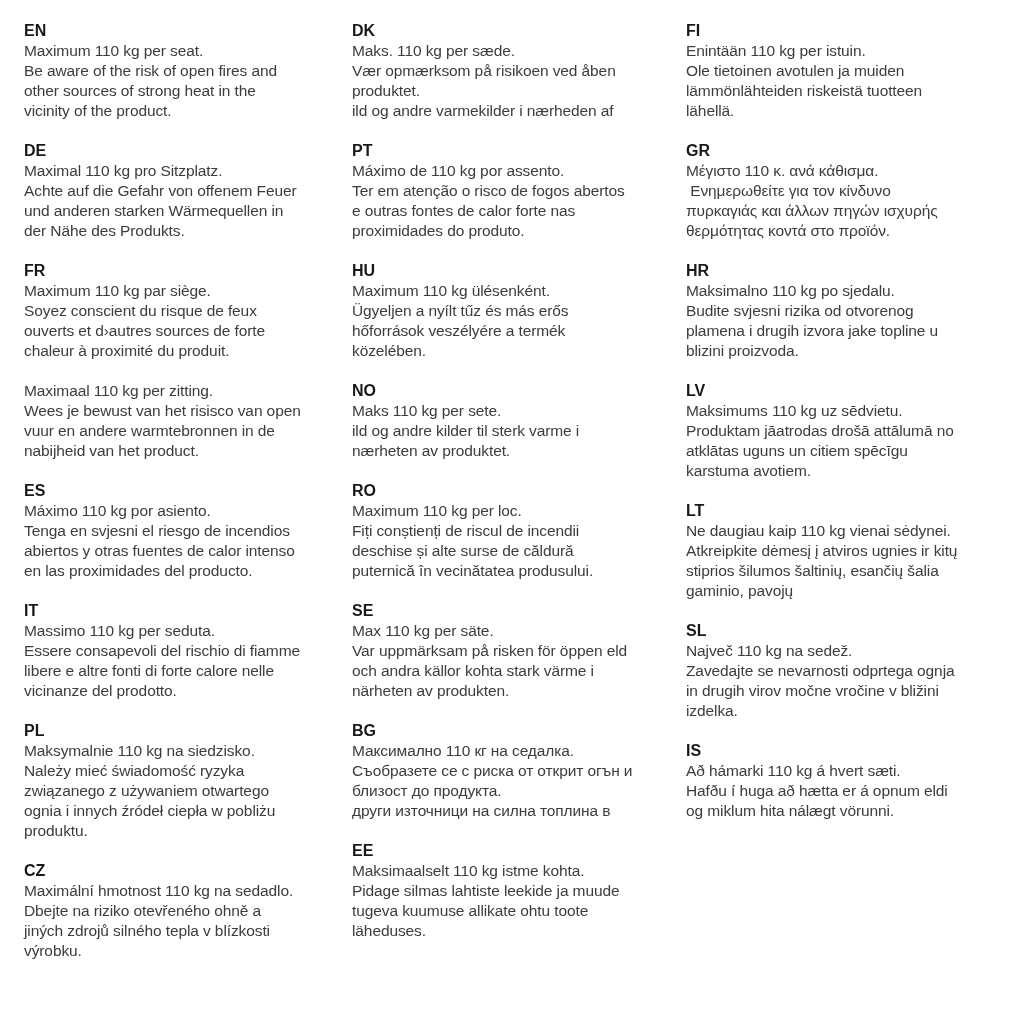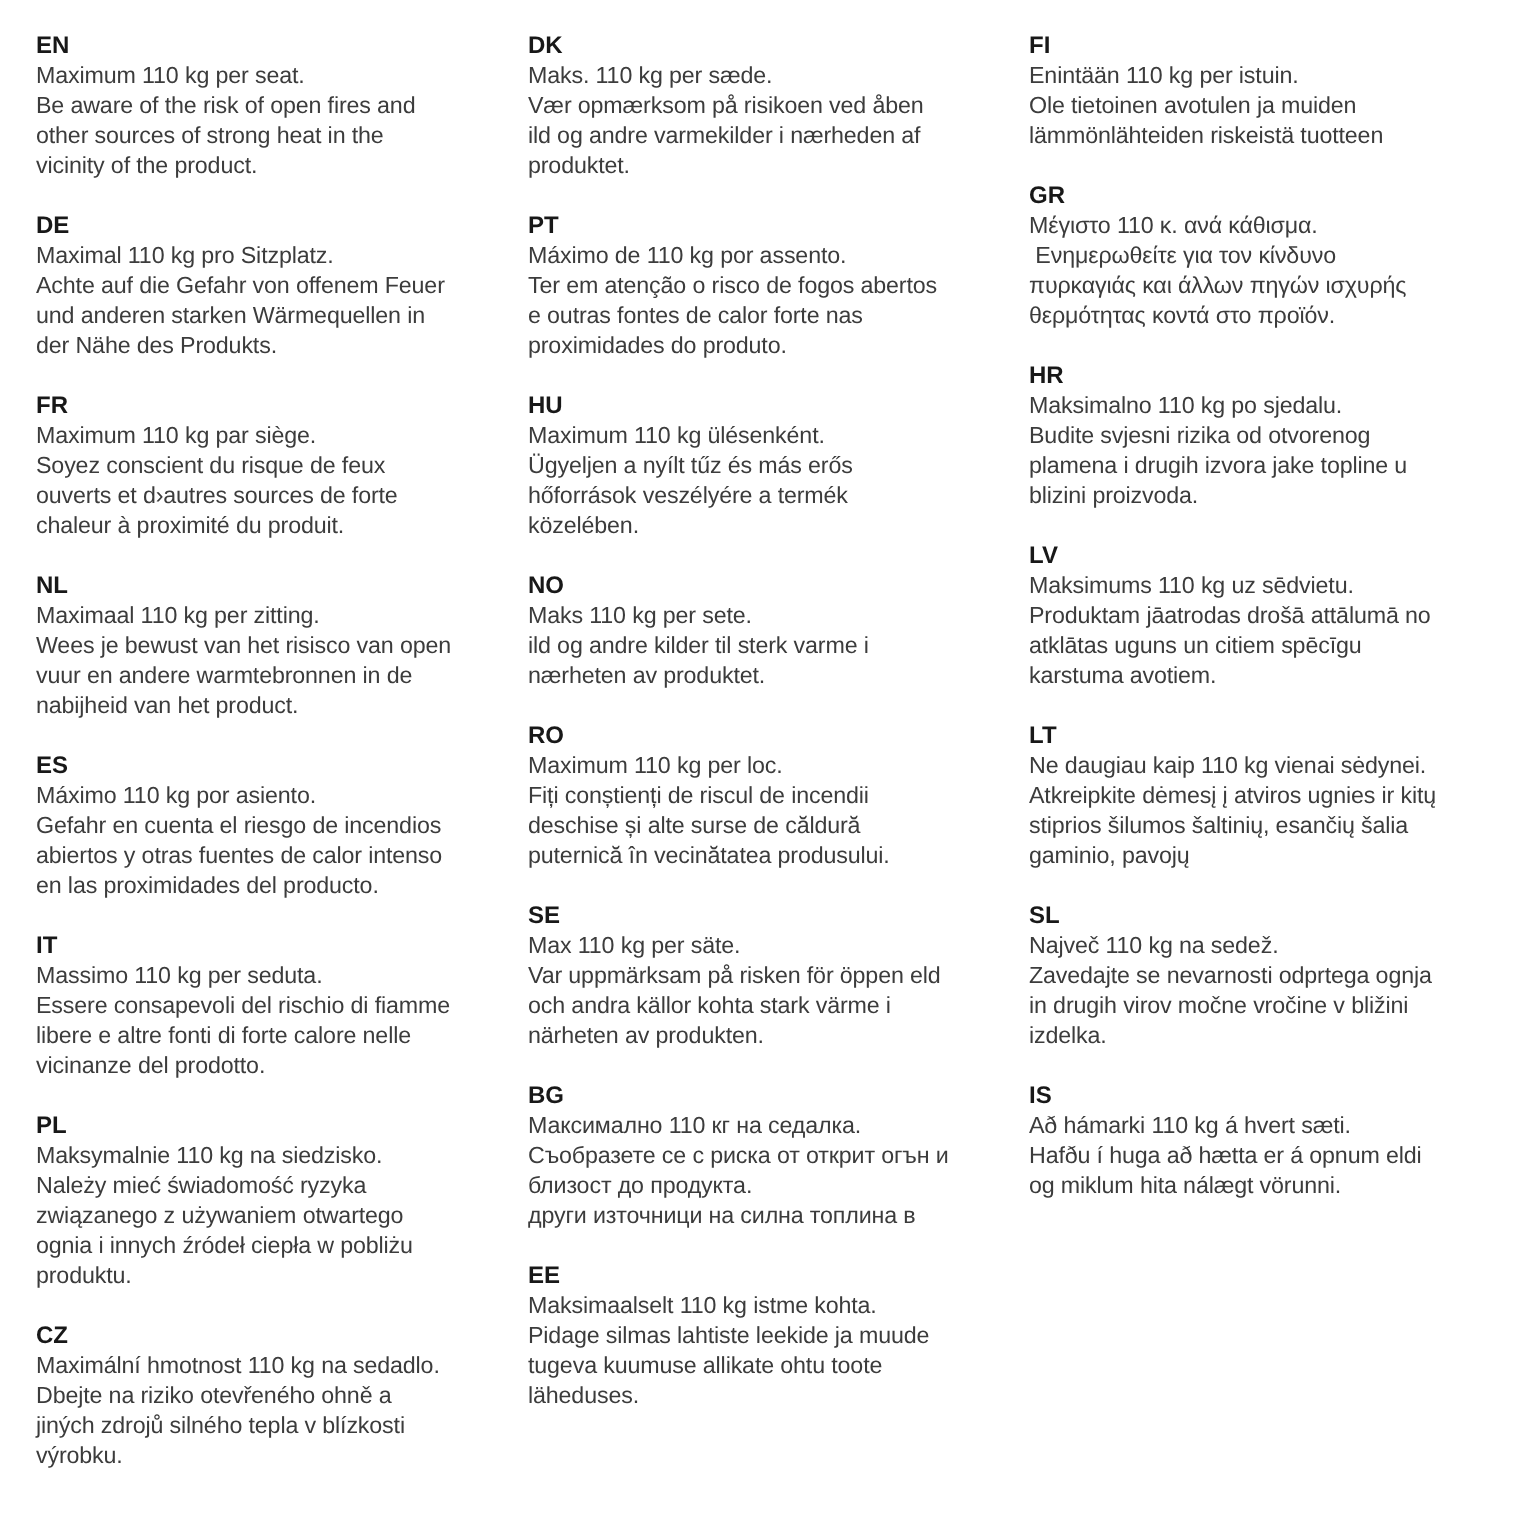--- a/index.html
+++ b/index.html
@@ -67,31 +67,30 @@
 
   <section class="lang">
     <h2 class="code">FR</h2>
   <p class="line">Maximum 110 kg par siège.</p>
         <p class="line">Soyez conscient du risque de feux</p>
         <p class="line">ouverts et d›autres sources de forte</p>
         <p class="line">chaleur à proximité du produit.</p>
       </section>
 
   <section class="lang">
-    <h2 class="code">NL</h2>
   <p class="line">Maximaal 110 kg per zitting.</p>
         <p class="line">Wees je bewust van het risisco van open</p>
         <p class="line">vuur en andere warmtebronnen in de</p>
         <p class="line">nabijheid van het product.</p>
       </section>
 
   <section class="lang">
     <h2 class="code">ES</h2>
   <p class="line">Máximo 110 kg por asiento.</p>
-        <p class="line">Gefahr en cuenta el riesgo de incendios</p>
+        <p class="line">Tenga en svjesni el riesgo de incendios</p>
         <p class="line">abiertos y otras fuentes de calor intenso</p>
         <p class="line">en las proximidades del producto.</p>
       </section>
 
   <section class="lang">
     <h2 class="code">IT</h2>
   <p class="line">Massimo 110 kg per seduta.</p>
         <p class="line">Essere consapevoli del rischio di fiamme</p>
         <p class="line">libere e altre fonti di forte calore nelle</p>
         <p class="line">vicinanze del prodotto.</p>
@@ -112,22 +111,22 @@
         <p class="line">Dbejte na riziko otevřeného ohně a</p>
         <p class="line">jiných zdrojů silného tepla v blízkosti</p>
         <p class="line">výrobku.</p>
       </section>
 </div>
   <div class="col">
   <section class="lang">
     <h2 class="code">DK</h2>
   <p class="line">Maks. 110 kg per sæde.</p>
         <p class="line">Vær opmærksom på risikoen ved åben</p>
+        <p class="line">produktet.</p>
         <p class="line">ild og andre varmekilder i nærheden af</p>
-        <p class="line">produktet.</p>
       </section>
 
   <section class="lang">
     <h2 class="code">PT</h2>
   <p class="line">Máximo de 110 kg por assento.</p>
         <p class="line">Ter em atenção o risco de fogos abertos</p>
         <p class="line">e outras fontes de calor forte nas</p>
         <p class="line">proximidades do produto.</p>
       </section>
 
@@ -177,20 +176,21 @@
         <p class="line">tugeva kuumuse allikate ohtu toote</p>
         <p class="line">läheduses.</p>
       </section>
 </div>
   <div class="col">
   <section class="lang">
     <h2 class="code">FI</h2>
   <p class="line">Enintään 110 kg per istuin.</p>
         <p class="line">Ole tietoinen avotulen ja muiden</p>
         <p class="line">lämmönlähteiden riskeistä tuotteen</p>
+        <p class="line">lähellä.</p>
       </section>
 
   <section class="lang">
     <h2 class="code">GR</h2>
   <p class="line">Μέγιστο 110 κ. ανά κάθισμα.</p>
         <p class="line"> Ενημερωθείτε για τον κίνδυνο</p>
         <p class="line">πυρκαγιάς και άλλων πηγών ισχυρής</p>
         <p class="line">θερμότητας κοντά στο προϊόν.</p>
       </section>
 

